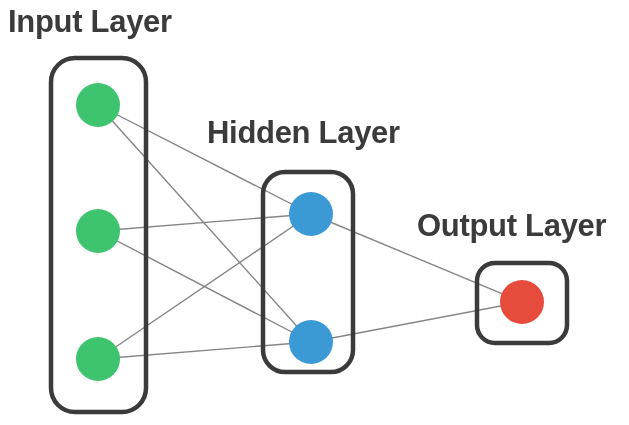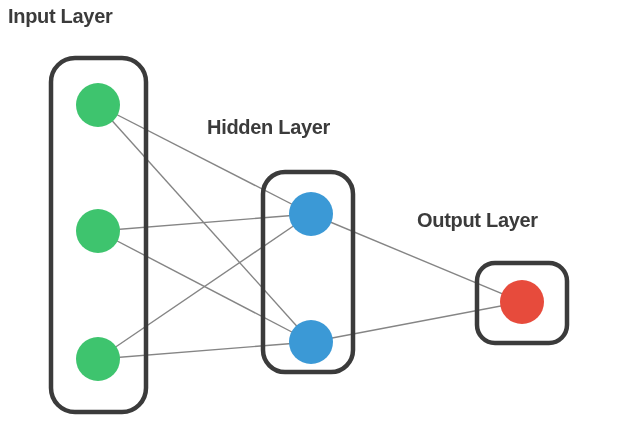--- a/index.html
+++ b/index.html
@@ -15,21 +15,21 @@
     overflow: hidden;
     font-family: "Liberation Sans", sans-serif;
   }
   #diagram-svg {
     position: absolute;
     top: 0;
     left: 0;
   }
   .layer-label {
     position: absolute;
-    font-size: 20px;
+    font-size: 31px;
     font-weight: 700;
     color: #3b3b3b;
     letter-spacing: -0.3px;
     white-space: nowrap;
     line-height: 1;
     user-select: none;
   }
   #input-layer-label  { left: 8px;   top: 6px;   }
   #hidden-layer-label { left: 207px; top: 117px; }
   #output-layer-label { left: 417px; top: 210px; }

